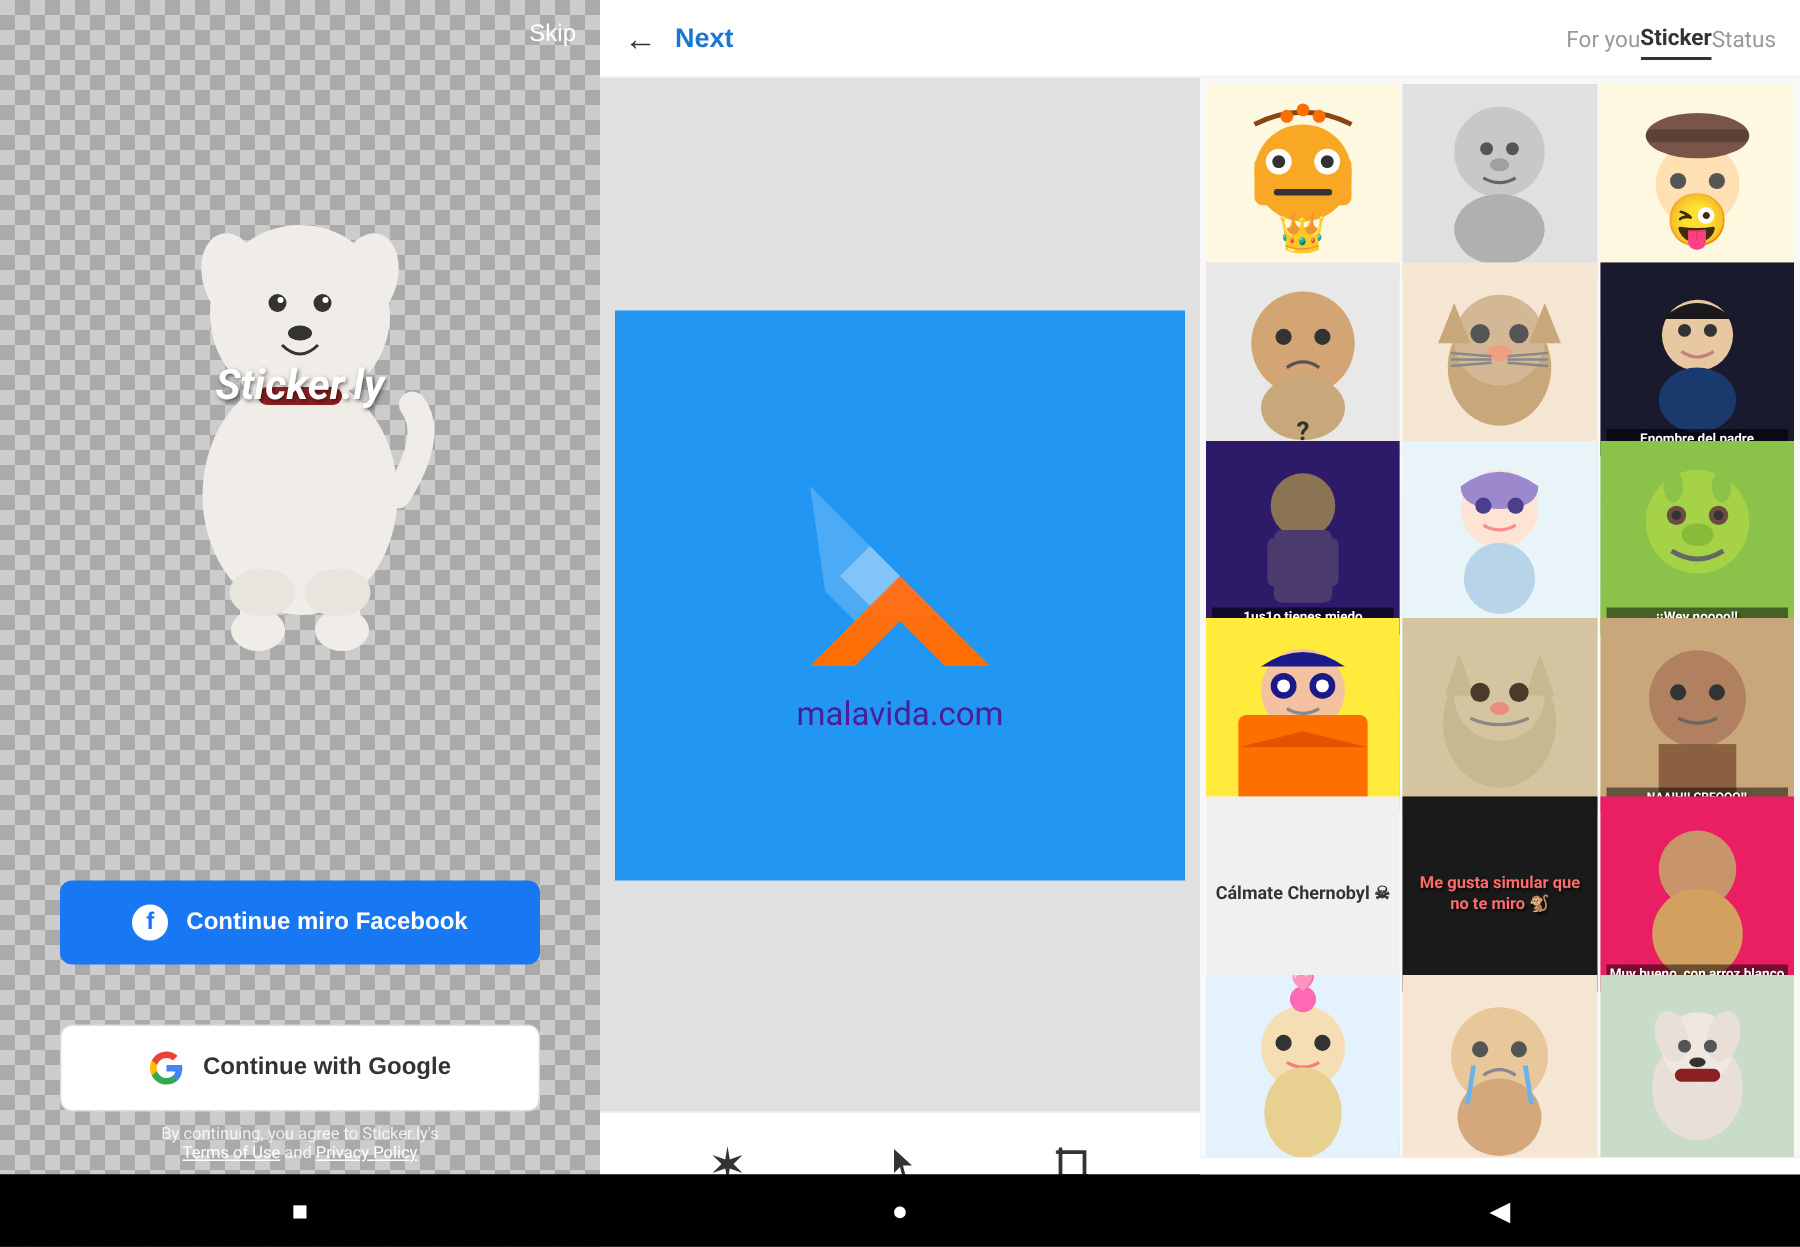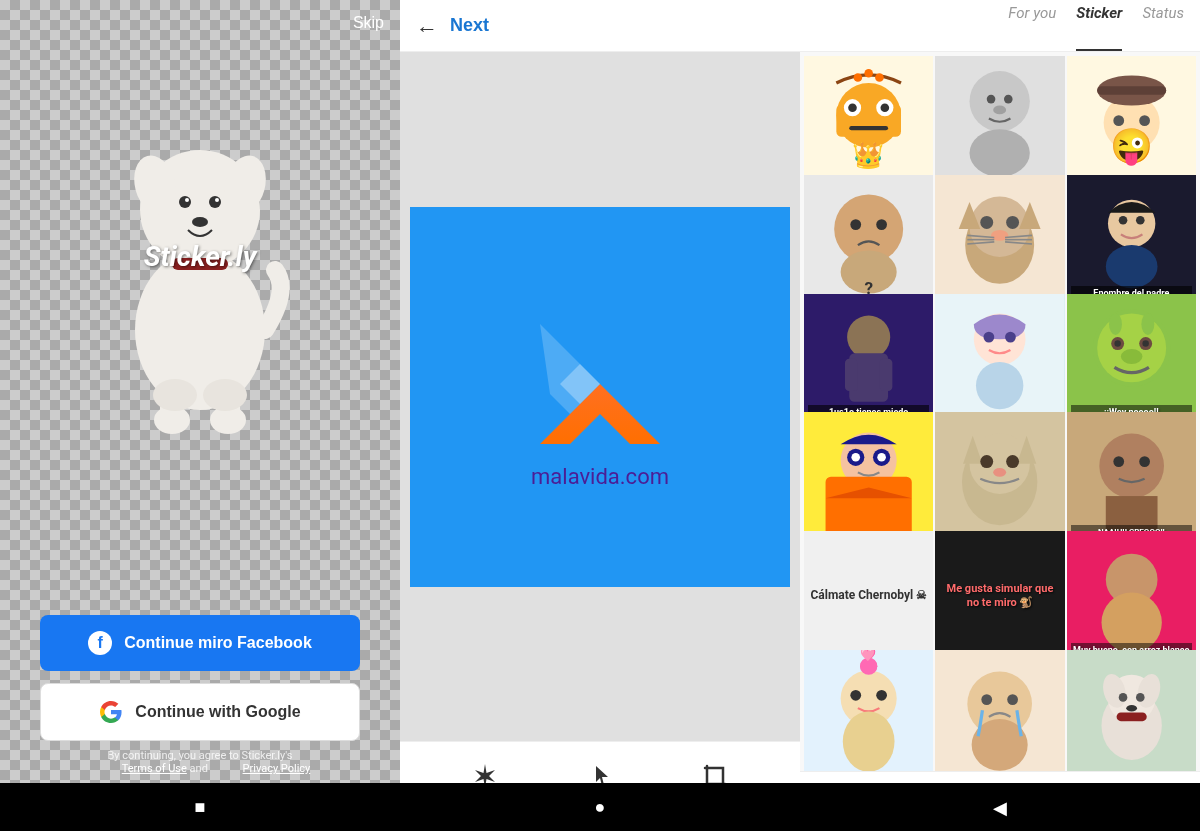--- a/index.html
+++ b/index.html
@@ -100,20 +100,21 @@
       gap: 12px;
       background: white;
       color: #333;
       border: 1px solid #ddd;
       border-radius: 8px;
       padding: 16px 20px;
       font-size: 16px;
       font-weight: 600;
       cursor: pointer;
       width: 100%;
+      margin-top: 28px;
     }
     .fb-icon {
       width: 24px;
       height: 24px;
       background: white;
       border-radius: 50%;
       display: flex;
       align-items: center;
       justify-content: center;
       color: #1877F2;
@@ -131,21 +132,20 @@
       bottom: 56px;
       left: 0; right: 0;
       text-align: center;
       font-size: 11px;
       color: rgba(255,255,255,0.8);
       z-index: 10;
     }
     .panel-login .terms-text a {
       color: white;
       text-decoration: underline;
-      margin-left: 32px;
     }
     .nav-bar {
       position: absolute;
       bottom: 0;
       left: 0; right: 0;
       height: 48px;
       background: #000;
       display: flex;
       align-items: center;
       justify-content: space-around;
@@ -269,26 +269,25 @@
       height: 831px;
       background: #f8f8f8;
       flex-shrink: 0;
       display: flex;
       flex-direction: column;
     }
     .gallery-tabs {
       height: 52px;
       background: white;
       display: flex;
+      align-items: center;
       justify-content: flex-end;
       padding: 0 16px;
-      gap: 20px;
       border-bottom: 1px solid #eee;
       flex-shrink: 0;
-      font-style: italic;
     }
     .tab-item {
       font-size: 15px;
       color: #999;
       cursor: pointer;
       padding: 4px 0;
     }
     .tab-item.active {
       color: #333;
       font-weight: bold;

